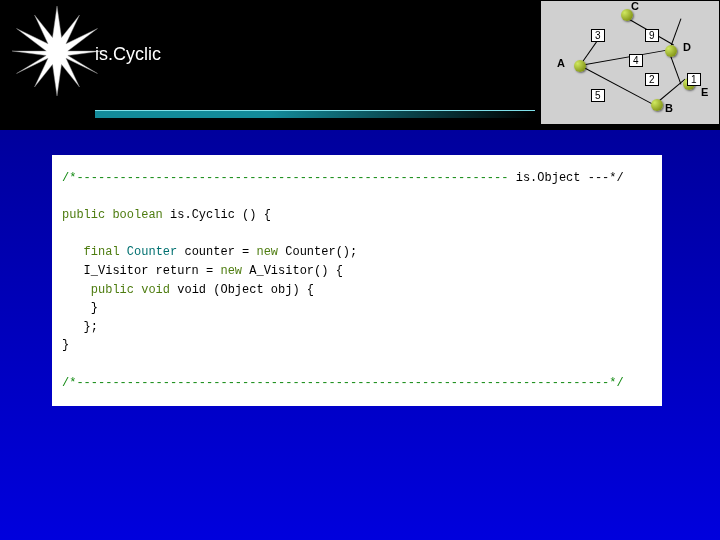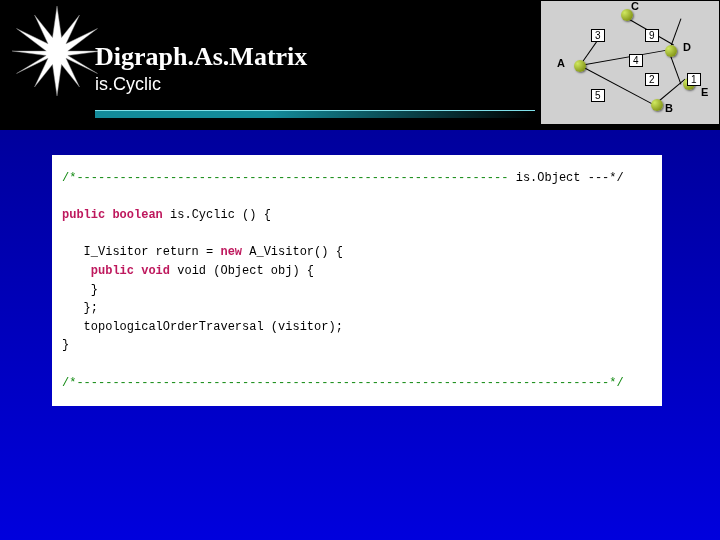--- a/index.html
+++ b/index.html
@@ -92,33 +92,32 @@
     top: 155px;
     width: 610px;
     background: #fff;
     padding: 14px 10px 14px 10px;
     font-family: "Courier New", monospace;
     font-size: 12px;
     line-height: 1.55;
     color: #000;
   }
   .code-box .cm { color: #128a12; }
-  .code-box .kw { font-weight: bold; color: #be185d; }
+  .code-box .kw { font-weight: normal; color: #4d7c0f; }
   .code-box .ty { color: #007070; }
   .code-box pre { white-space: pre; font-family: inherit; }
 </style>
 </head>
 <body>
 
 <div class="header">
   <svg class="star" viewBox="0 0 100 100">
     <polygon points="50,0 55,35 75,10 60,42 95,25 62,50 100,50 62,55 95,75 60,58 75,90 55,65 50,100 45,65 25,90 40,58 5,75 38,55 0,50 38,50 5,25 40,42 25,10 45,35" fill="#fff" stroke="#888" stroke-width="0.5"></polygon>
   </svg>
   <div class="title-block">
-    <div class="title-main">Digraph.As.Matrix</div>
     <div class="title-sub">is.Cyclic</div>
   </div>
   <div class="divider"></div>
 
   <div class="graph-thumb">
     <div class="edge" style="left:39px; top:64px; width:34px; transform:rotate(-55deg);"></div>
     <div class="edge" style="left:39px; top:64px; width:90px; transform:rotate(-10deg);"></div>
     <div class="edge" style="left:39px; top:64px; width:85px; transform:rotate(28deg);"></div>
     <div class="edge" style="left:85px; top:16px; width:55px; transform:rotate(30deg);"></div>
     <div class="edge" style="left:128px; top:50px; width:35px; transform:rotate(70deg);"></div>
@@ -144,21 +143,21 @@
     <div class="wbox" style="left:146px; top:72px;">1</div>
     <div class="wbox" style="left:50px; top:88px;">5</div>
   </div>
 </div>
 
 <div class="code-box">
 <pre><span class="cm">/*------------------------------------------------------------ </span><span>is.Object ---*/</span></pre>
 <pre> </pre>
 <pre><span class="kw">public boolean</span><span> is.Cyclic () {</span></pre>
 <pre> </pre>
+<pre>   <span class="kw">final</span><span class="ty"> Counter</span><span> counter = </span><span class="kw">new</span><span> Counter();</span></pre>
 <pre><span>   I_Visitor return = </span><span class="kw">new</span><span> A_Visitor() {</span></pre>
 <pre>    <span class="kw">public void</span><span> void (Object obj) {</span></pre>
 <pre><span>    }</span></pre>
 <pre><span>   };</span></pre>
-<pre><span>   topologicalOrderTraversal (visitor);</span></pre>
 <pre><span>}</span></pre>
 <pre> </pre>
 <pre><span class="cm">/*--------------------------------------------------------------------------*/</span></pre>
 </div>
 
 </body></html>

